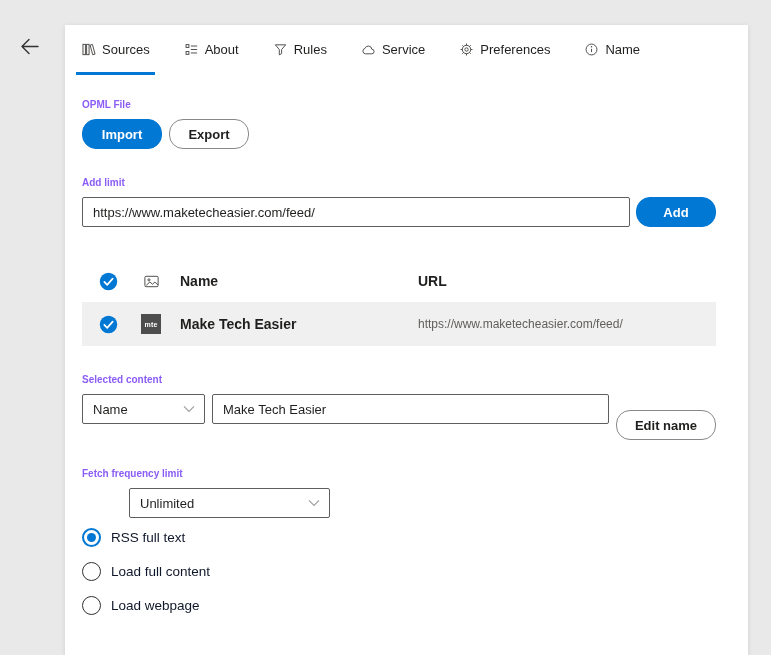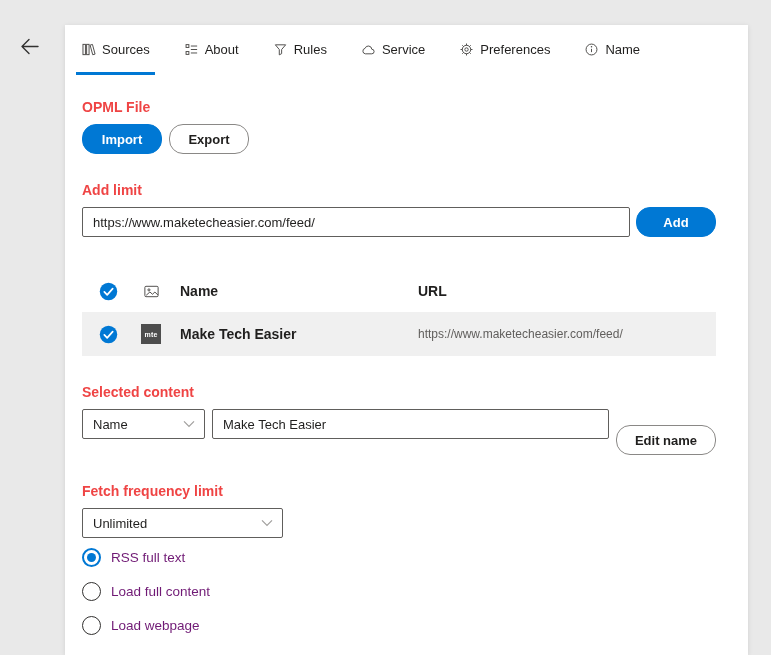--- a/index.html
+++ b/index.html
@@ -37,21 +37,21 @@
   }
   .tab .ticon { display: flex; align-items: center; }
   .tab.active .tlabel { font-weight: 400; }
   .tab.active::after {
     content: ""; position: absolute; left: 0; right: 0; bottom: 0;
     height: 3px; background: #0078d4;
   }
   
   #content { padding: 2px 32px 0 17px; }
   .sec-label {
-    font-size: 14px; font-weight: 600; color: #ef4444;
+    font-size: 10px; font-weight: 600; color: #8b5cf6;
     margin: 28px 0 9px 0;
   }
   .sec-label.first { margin-top: 22px; }
   .btn {
     height: 30px; min-width: 80px; padding: 0 15px;
     font-size: 13px; font-weight: 600;
     border: 1px solid #8a8886; border-radius: 14px;
     background: #ffffff; color: #201f1e;
     cursor: pointer; font-family: inherit;
   }
@@ -86,27 +86,27 @@
   }
   
   .sel-row { display: flex; gap: 7px; }
   .dropdown {
     height: 30px; border: 1px solid #605e5c; border-radius: 2px;
     background: #fff; cursor: pointer;
     display: flex; align-items: center; justify-content: space-between;
     padding: 0 9px 0 10px; font-size: 13px; color: #201f1e;
   }
   .dropdown.field { width: 123px; }
-  .dropdown.freq  { width: 201px; }
+  .dropdown.freq  { width: 201px; margin-left: 47px; }
   .sel-row .btn { width: 100px; min-width: 100px; margin-top: 16px; }
   
   .radio-group { margin-top: 2px; }
   .radio-option {
     display: flex; align-items: center; gap: 10px;
-    height: 34px; font-size: 13.5px; cursor: pointer; color: #701a75;
+    height: 34px; font-size: 13.5px; cursor: pointer; color: #0f172a;
   }
   .radio {
     width: 19px; height: 19px; border-radius: 50%;
     border: 1px solid #323130; background: #fff; position: relative; flex: none;
   }
   .radio.checked { border: 2px solid #0078d4; }
   .radio.checked::after {
     content: ""; position: absolute; inset: 3px;
     border-radius: 50%; background: #0078d4;
   }

